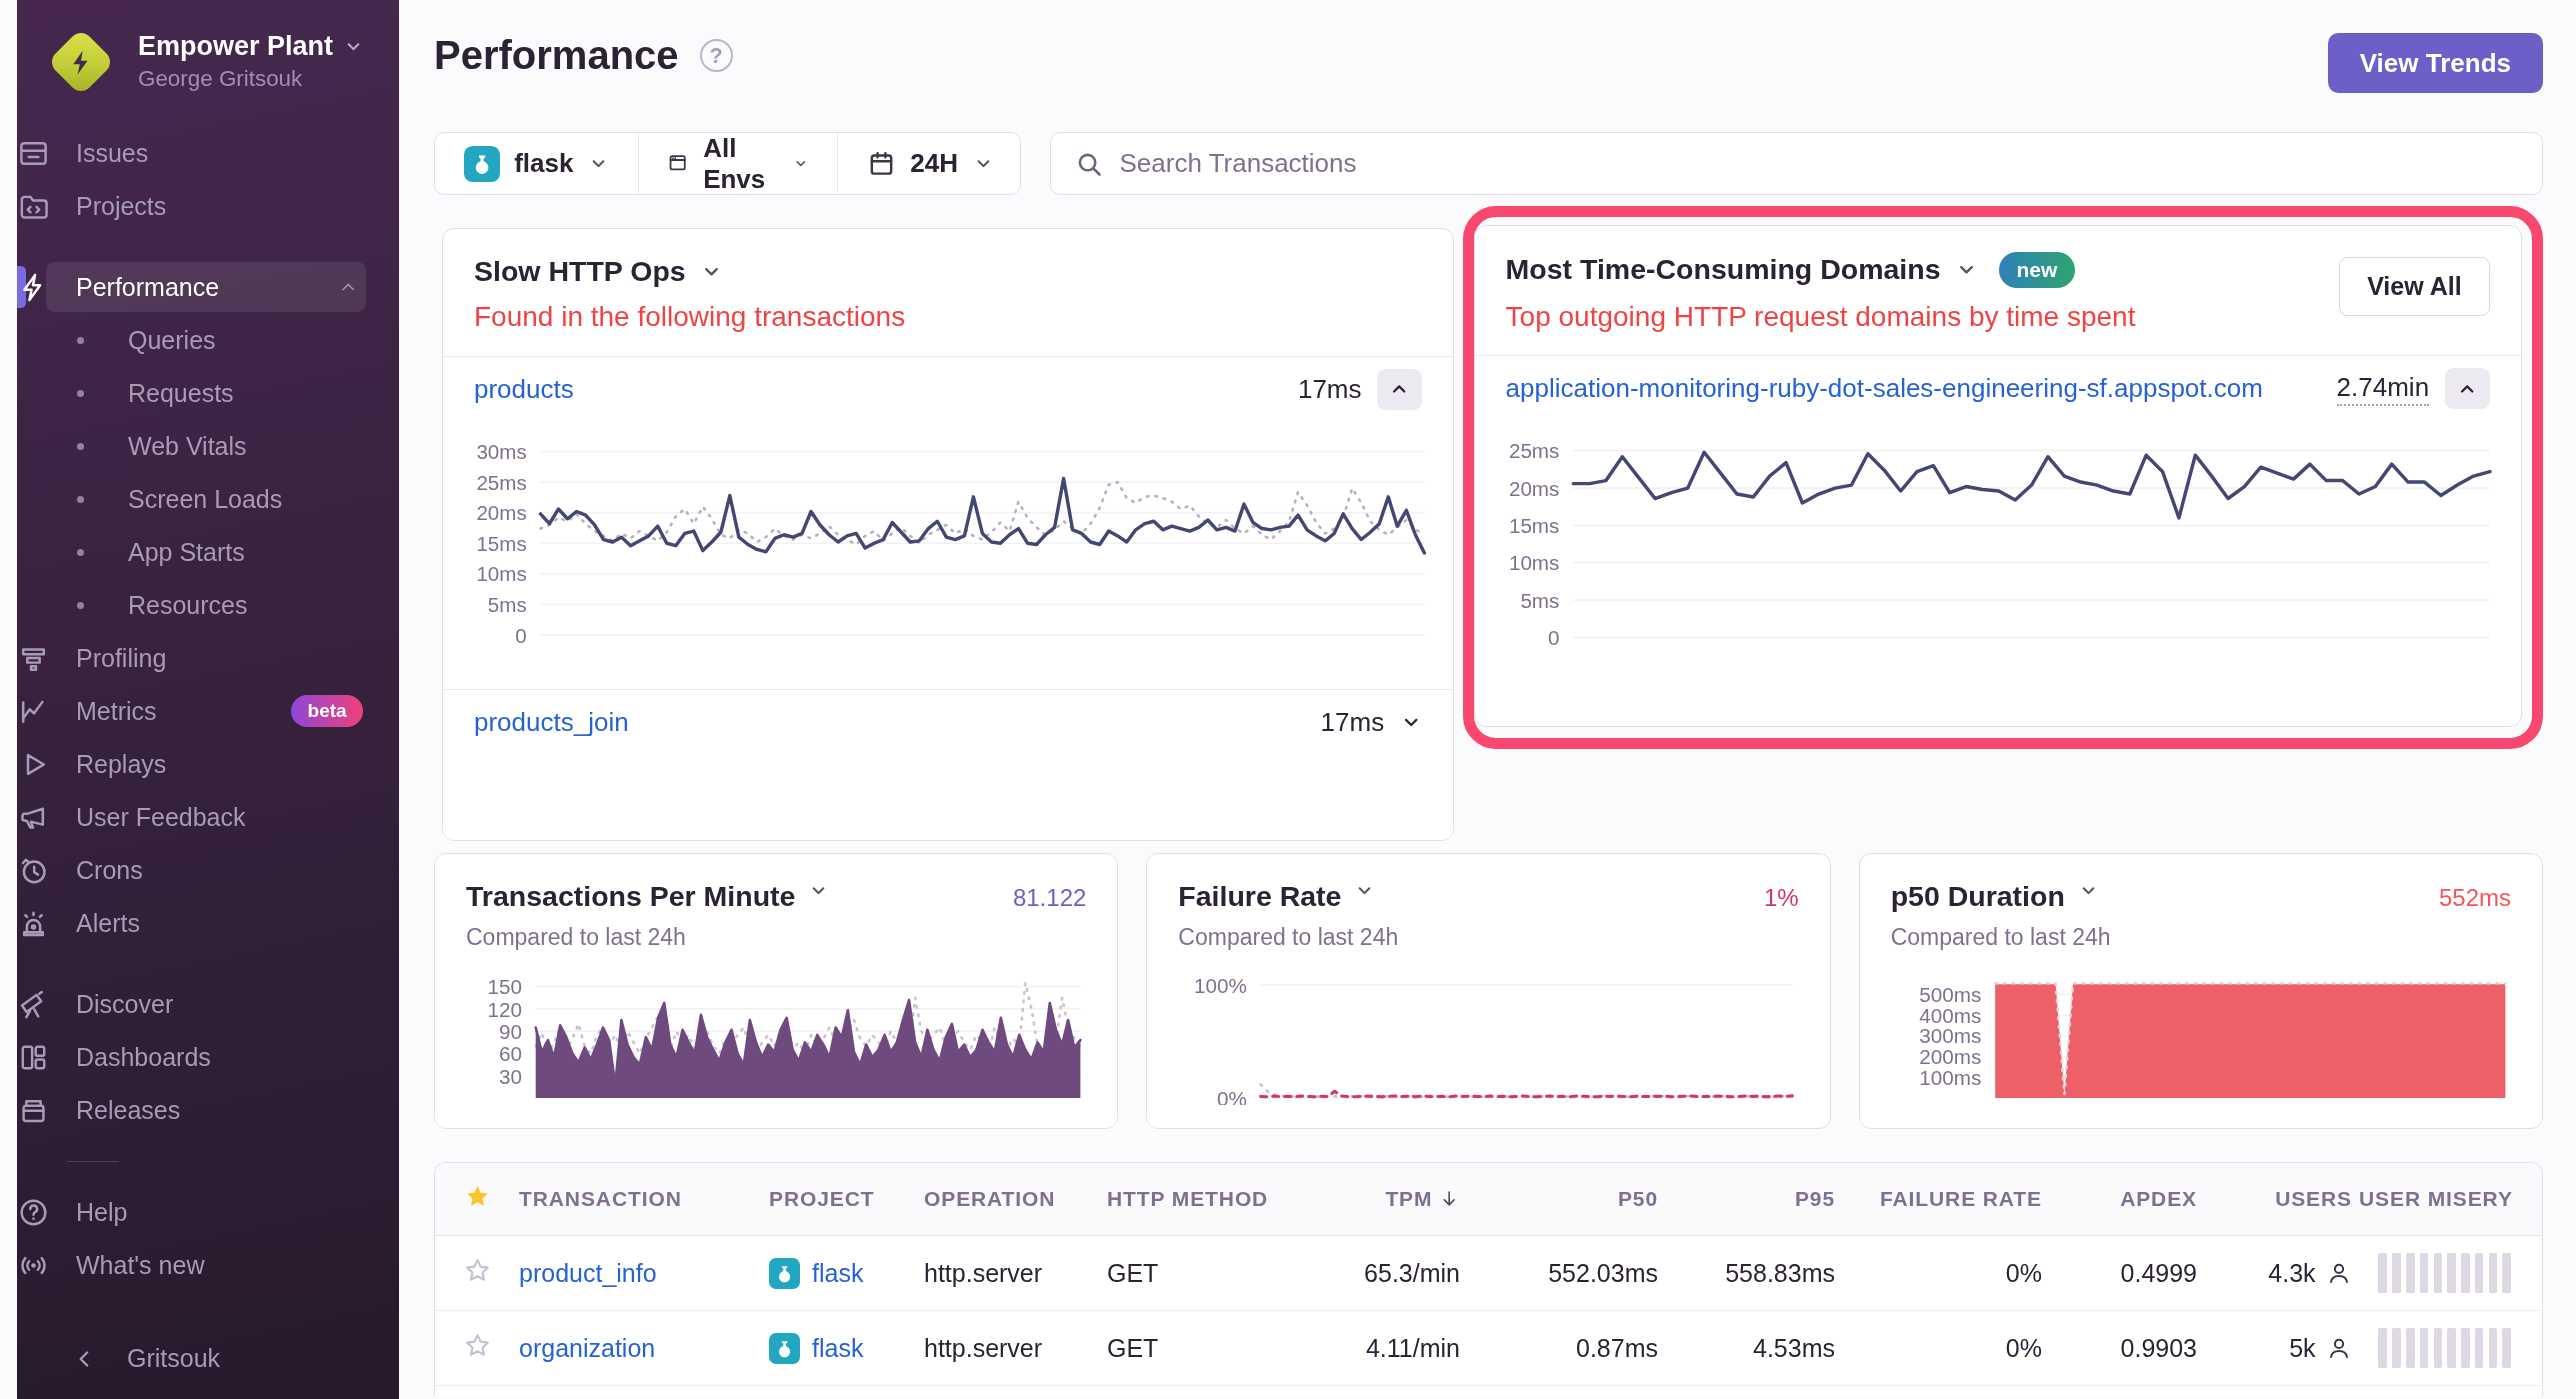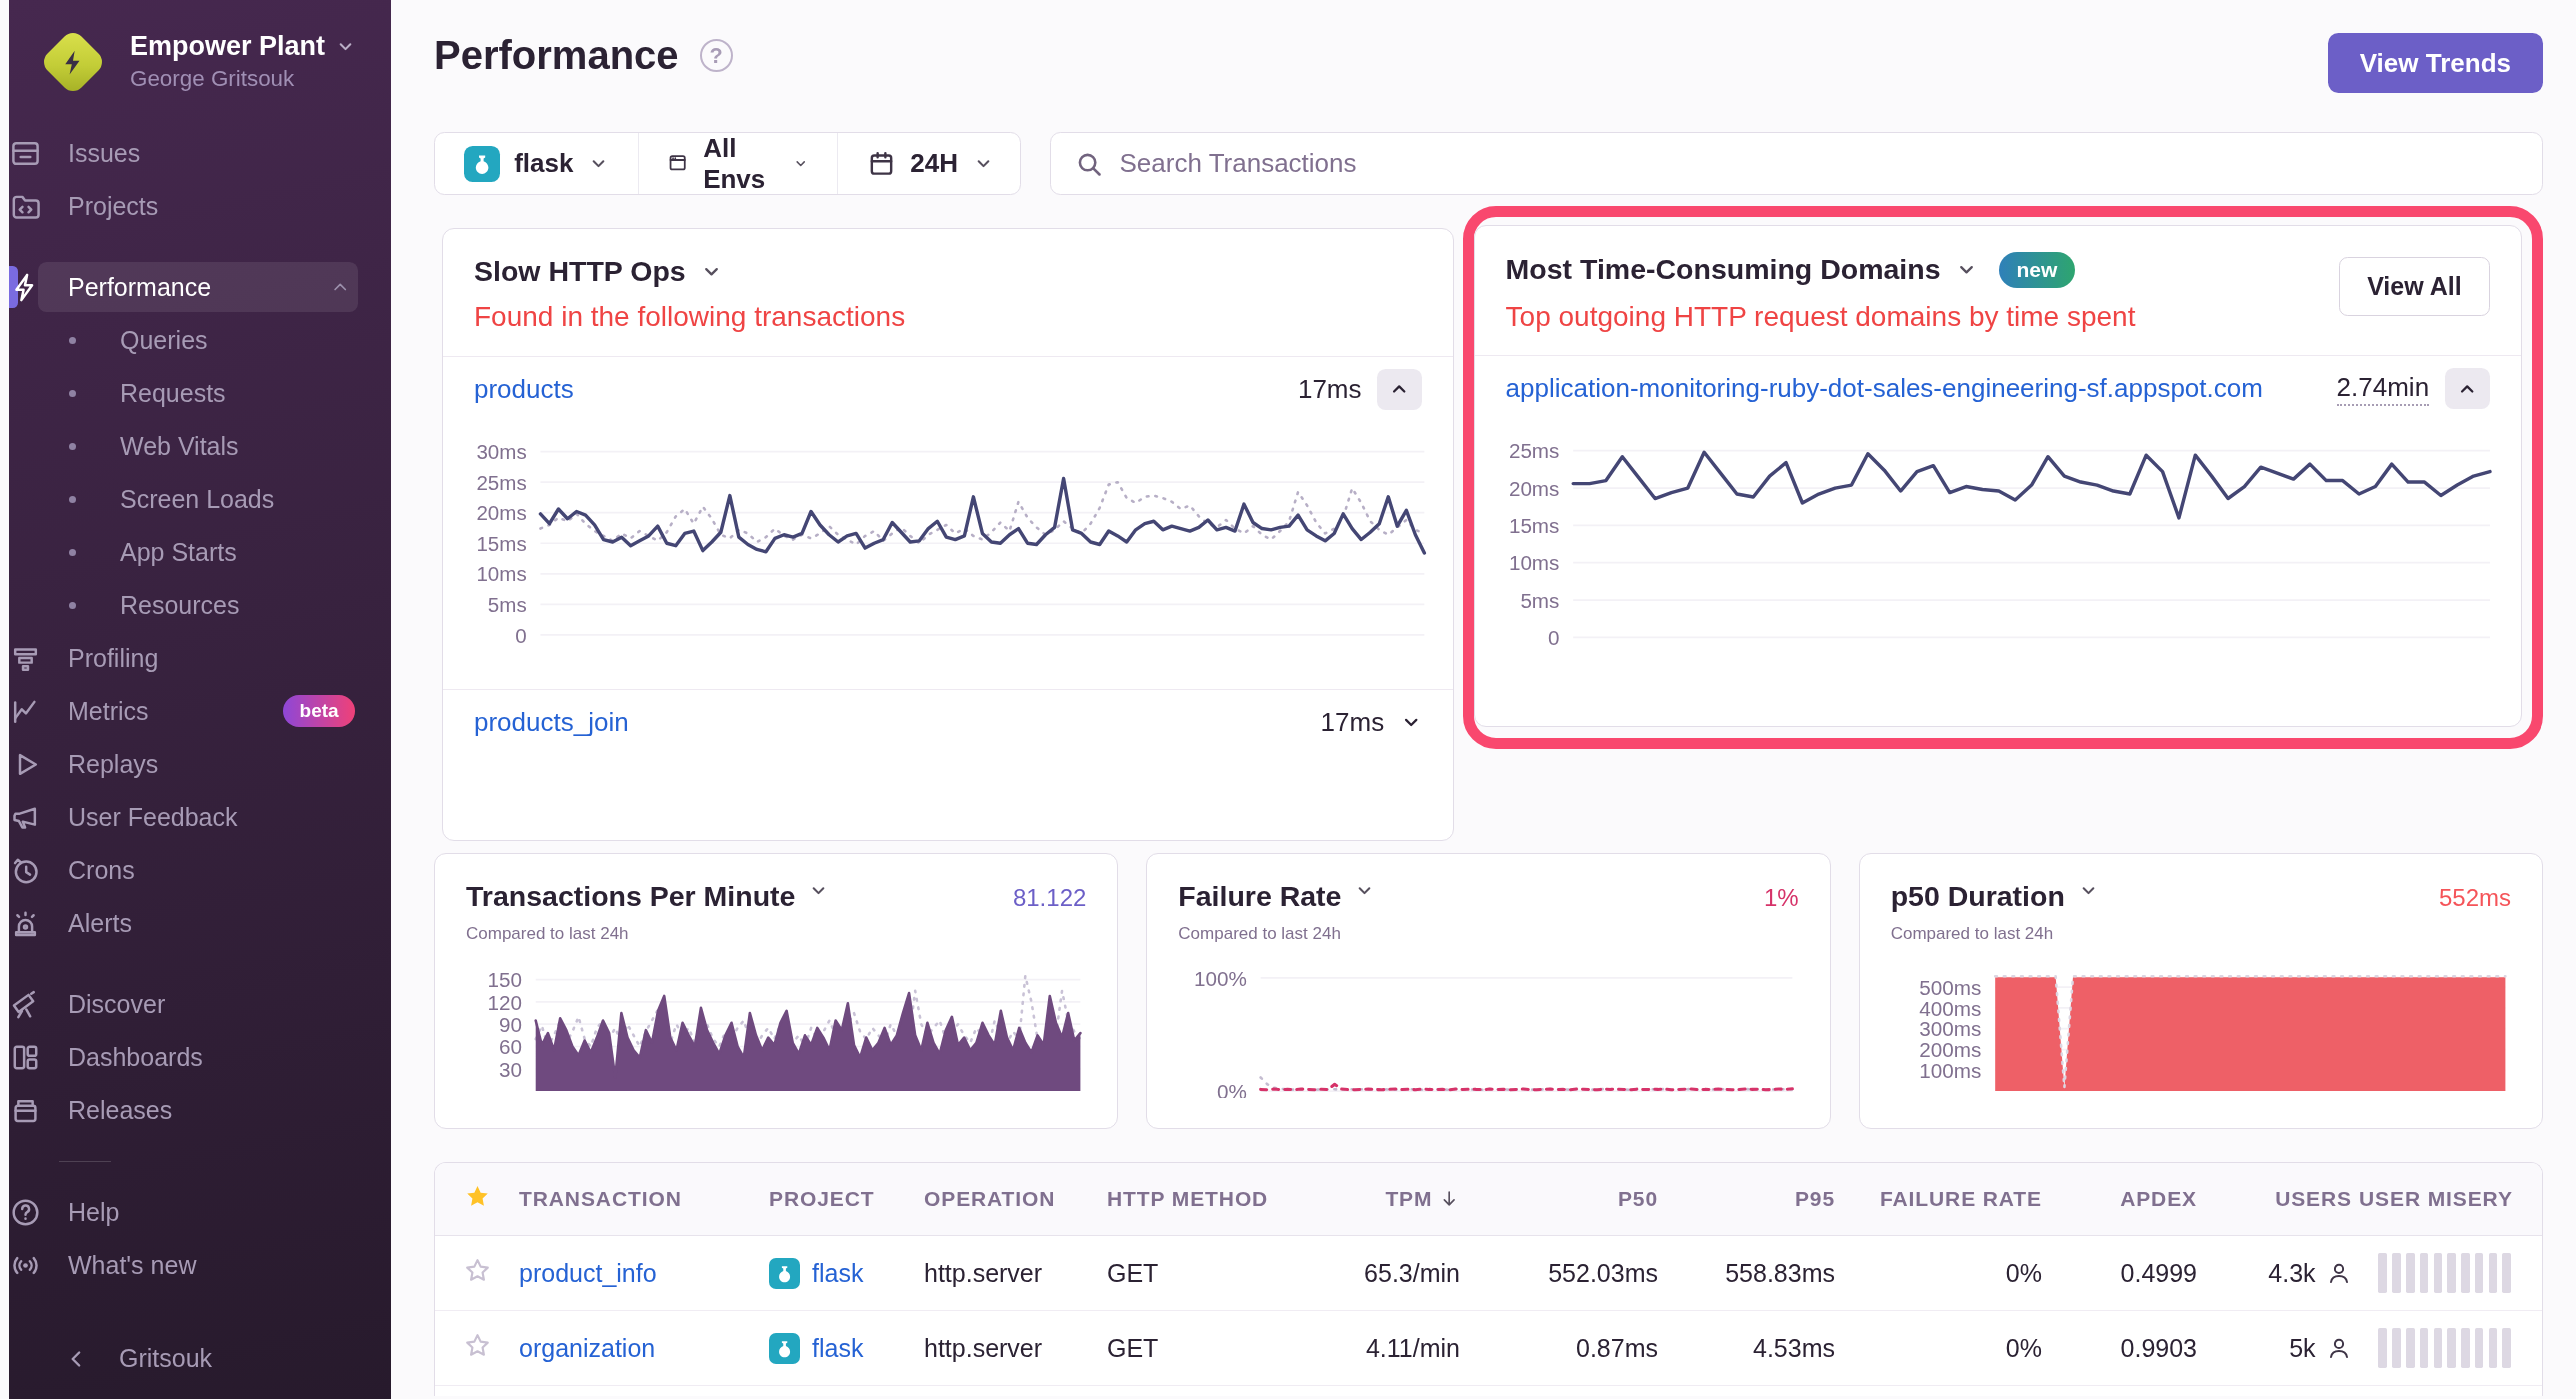--- a/index.html
+++ b/index.html
@@ -1,20 +1,20 @@
 <!DOCTYPE html>
 <html style="font-size:14px"><head>
 <meta charset="utf-8">
 <style>
   * { box-sizing: border-box; margin: 0; padding: 0; }
   html, body { width: 2576px; height: 1399px; overflow: hidden; }
   body { font-family: "Liberation Sans", sans-serif; background: #fbfafc; color: #2b2233; }
 
   
-  .sidebar { position: fixed; left: 9px; top: 0; width: 382px; height: 100%;
+  .sidebar { position: fixed; left: 17px; top: 0; width: 382px; height: 100%;
     background: linear-gradient(168deg, #46284f 0%, #38223f 45%, #271a2c 100%);
     color: #a79bb5; display: flex; flex-direction: column; padding: 28.5px 0 14px; z-index: 5; }
   .org { display: flex; align-items: center; gap: 24px; padding: 0 31px; margin-bottom: 32px; }
   .logo-box { width: 66px; height: 66px; display: flex; align-items: center; justify-content: center; flex: none; }
   .logo-diamond { width: 48px; height: 48px; transform: rotate(45deg); border-radius: 12px;
     background: linear-gradient(135deg, #dce24e 0%, #c3cd37 55%, #a2ad24 100%);
     display: flex; align-items: center; justify-content: center; }
   .logo-diamond svg { transform: rotate(-45deg); }
   .org-text { line-height: 1.15; }
   .org-name { font-size: 27px; font-weight: 700; color: #fff; display: flex; align-items: center; gap: 10.4px; }
@@ -101,21 +101,21 @@
   .tx-chart { height: 266px; margin: 0 24px 0 15.5px; flex: none; }
   .tx-chart.tall { height: 274px; }
 
   
   .row2 { display: flex; gap: 28px; margin-top: 12px; }
   .stat-panel { flex: 1; height: 276px; padding: 26px 31px; }
   .stat-head { display: flex; align-items: baseline; }
   .stat-title { font-size: 28.5px; font-weight: 700; color: #2b2233; display: flex; gap: 13px; }
   .stat-value { margin-left: auto; font-size: 24px; }
   .v-purple { color: #6c5fc7; } .v-pink { color: #d63369; } .v-red { color: #f55459; }
-  .stat-sub { font-size: 17px; color: #80708f; margin-top: 11.2px; }
+  .stat-sub { font-size: 23px; color: #80708f; margin-top: 11.2px; }
   .stat-chart { height: 131px; margin-top: 22.4px; }
 
   
   .table { margin-top: 33px; background: #fff; border: 1.7px solid #e2dde8; border-bottom: none;
     border-radius: 12px 12px 0 0; overflow: hidden; height: 234px; }
   .tgrid { display: grid; grid-template-columns: 84px 250px 155px 183px 200px 160px 198px 177px 207px 155px 155px 1fr;
     align-items: center; }
   .thead { height: 73px; background: #faf9fc; border-bottom: 1.7px solid #e7e3ec; font-size: 21px;
     font-weight: 700; letter-spacing: 0.9px; color: #80708f; }
   .trow { height: 75px; border-bottom: 1.7px solid #f0ecf3; font-size: 25px; }

